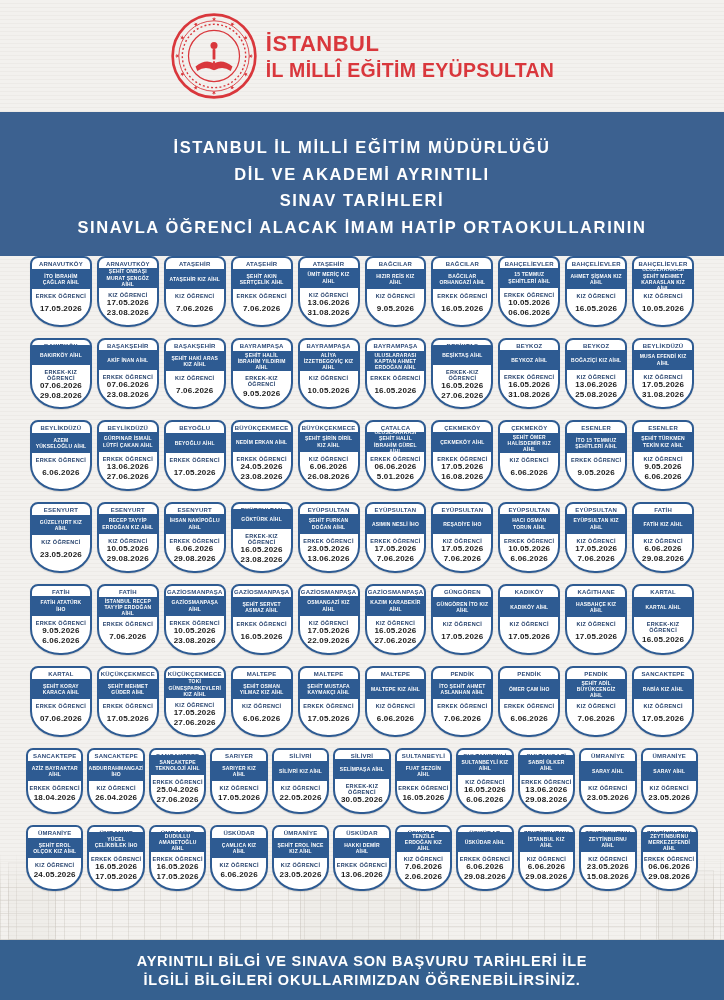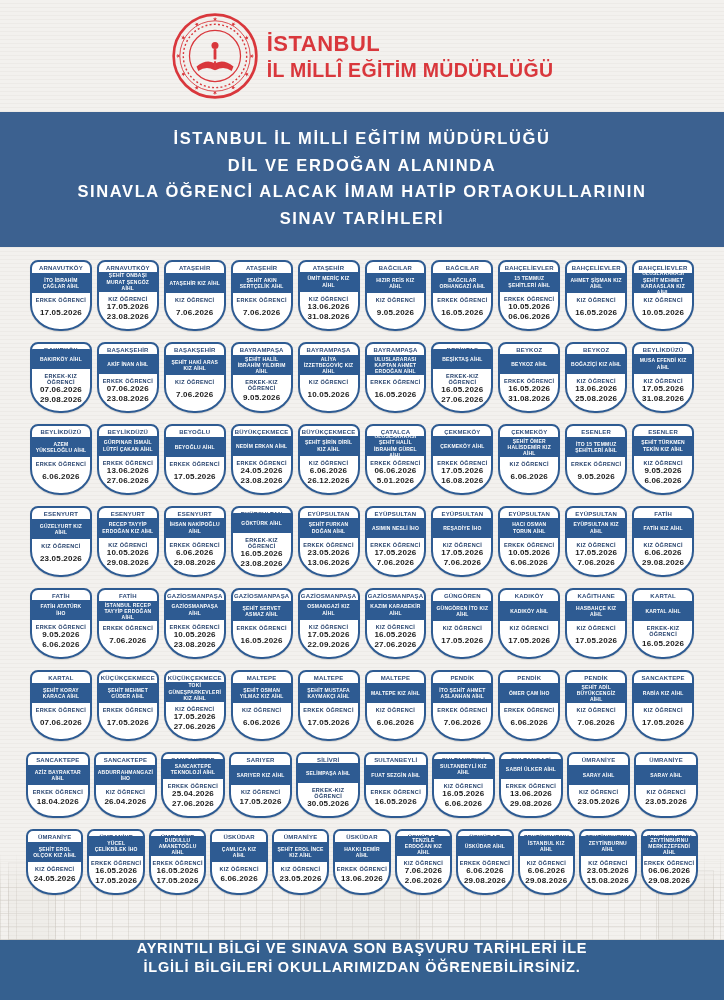--- a/index.html
+++ b/index.html
@@ -20,27 +20,27 @@
     height:112px; display:flex; align-items:center; justify-content:center;
     gap:8px; position:relative; z-index:2;
   }
   .seal { width:88px; height:88px; }
   .header-text { text-align:left; }
   .header-title { color:#d9373c; font-weight:bold; font-size:22px; letter-spacing:.5px; }
   .header-subtitle { color:#d9373c; font-weight:bold; font-size:19.5px; letter-spacing:.3px; margin-top:2px; }
   
   .banner {
     background:#3c6190; color:#fff; text-align:center;
-    padding:13px 6px 15px; position:relative; z-index:2;
+    padding:22px 6px 15px; position:relative; z-index:2;
   }
   .banner div {
     font-weight:bold; font-size:16.5px; letter-spacing:1.6px; line-height:1.62;
   }
   
-  .grid { position:relative; z-index:2; margin-top:13px; }
+  .grid { position:relative; z-index:2; }
   .card-row {
     display:flex; justify-content:center; gap:5px;
     padding:0 30px; margin-bottom:11px;
   }
   .card-row.wide { padding:0 26px; gap:4px; }
   .card {
     flex:1 1 0; min-width:0; background:#fff;
     border:2px solid #2e5b92;
     border-radius:8px 8px 30px 30px / 8px 8px 26px 26px;
     height:71px; overflow:hidden;
@@ -83,21 +83,21 @@
     position:absolute; bottom:0; border:1px solid rgba(140,132,118,.6);
     background:rgba(200,193,182,.2);
   }
   .tower.t1 { left:8px;  width:48px; height:78px; }
   .tower.t2 { left:300px; width:120px; height:52px; }
   .tower.t3 { right:10px; width:56px; height:70px; }
   
   .footer {
     position:absolute; left:0; right:0; bottom:0; height:60px;
     background:#35608f; color:#fff; z-index:2;
-    display:flex; flex-direction:column; align-items:center; gap:3px;
+    display:flex; flex-direction:column; justify-content:center; align-items:center; gap:3px;
   }
   .footer div { font-weight:bold; font-size:14.5px; letter-spacing:.8px; }
 </style>
 </head>
 <body>
 
 <div class="paper-texture"></div>
 
 <header class="header">
   <svg class="seal" viewBox="0 0 100 100" aria-hidden="true">
@@ -146,29 +146,29 @@
     <g fill="#d9373c">
       <circle cx="50" cy="38" r="4"></circle>
       <rect x="48.4" y="42" width="3.2" height="12" rx="1"></rect>
       <path d="M29 62 Q40 53 49 58 L49 66 Q40 61 31 67 Z"></path>
       <path d="M71 62 Q60 53 51 58 L51 66 Q60 61 69 67 Z"></path>
       <rect x="48.9" y="56" width="2.2" height="10"></rect>
     </g>
   </svg>
   <div class="header-text">
     <div class="header-title">İSTANBUL</div>
-    <div class="header-subtitle">İL MİLLÎ EĞİTİM MÜDÜRLÜĞÜ</div>
+    <div class="header-subtitle">İL MİLLÎ EĞİTİM EYÜPSULTAN</div>
   </div>
 </header>
 
 <div class="banner">
   <div>İSTANBUL İL MİLLİ EĞİTİM MÜDÜRLÜĞÜ</div>
-  <div>DİL VE ERDOĞAN ALANINDA</div>
+  <div>DİL VE AKADEMİ AYRINTILI</div>
+  <div>SINAV TARİHLERİ</div>
   <div>SINAVLA ÖĞRENCİ ALACAK İMAM HATİP ORTAOKULLARININ</div>
-  <div>SINAV TARİHLERİ</div>
 </div>
 
 <main class="grid" id="grid">
     <div class="card-row">
       <div class="card">
     <div class="card-district">ARNAVUTKÖY</div>
     <div class="card-school">İTO İBRAHİM ÇAĞLAR AİHL</div>
     <div class="card-students">ERKEK ÖĞRENCİ</div>
     <div class="card-dates">
           <div>17.05.2026</div>
@@ -372,21 +372,21 @@
           <div>24.05.2026</div>
           <div>23.08.2026</div>
         </div>
   </div>
       <div class="card">
     <div class="card-district">BÜYÜKÇEKMECE</div>
     <div class="card-school">ŞEHİT ŞİRİN DİRİL KIZ AİHL</div>
     <div class="card-students">KIZ ÖĞRENCİ</div>
     <div class="card-dates">
           <div>6.06.2026</div>
-          <div>26.12.2026</div>
+          <div>26.08.2026</div>
         </div>
   </div>
       <div class="card">
     <div class="card-district">ÇATALCA</div>
     <div class="card-school">ULUSLARARASI ŞEHİT HALİL İBRAHİM GÜREL AİHL</div>
     <div class="card-students">ERKEK ÖĞRENCİ</div>
     <div class="card-dates">
           <div>06.06.2026</div>
           <div>5.01.2026</div>
         </div>
@@ -711,20 +711,28 @@
           <div>25.04.2026</div>
           <div>27.06.2026</div>
         </div>
   </div>
       <div class="card">
     <div class="card-district">SARIYER</div>
     <div class="card-school">SARIYER KIZ AİHL</div>
     <div class="card-students">KIZ ÖĞRENCİ</div>
     <div class="card-dates">
           <div>17.05.2026</div>
+        </div>
+  </div>
+      <div class="card">
+    <div class="card-district">SİLİVRİ</div>
+    <div class="card-school">SİLİVRİ KIZ AİHL</div>
+    <div class="card-students">KIZ ÖĞRENCİ</div>
+    <div class="card-dates">
+          <div>22.05.2026</div>
         </div>
   </div>
       <div class="card">
     <div class="card-district">SİLİVRİ</div>
     <div class="card-school">SELİMPAŞA AİHL</div>
     <div class="card-students">ERKEK-KIZ ÖĞRENCİ</div>
     <div class="card-dates">
           <div>30.05.2026</div>
         </div>
   </div>

